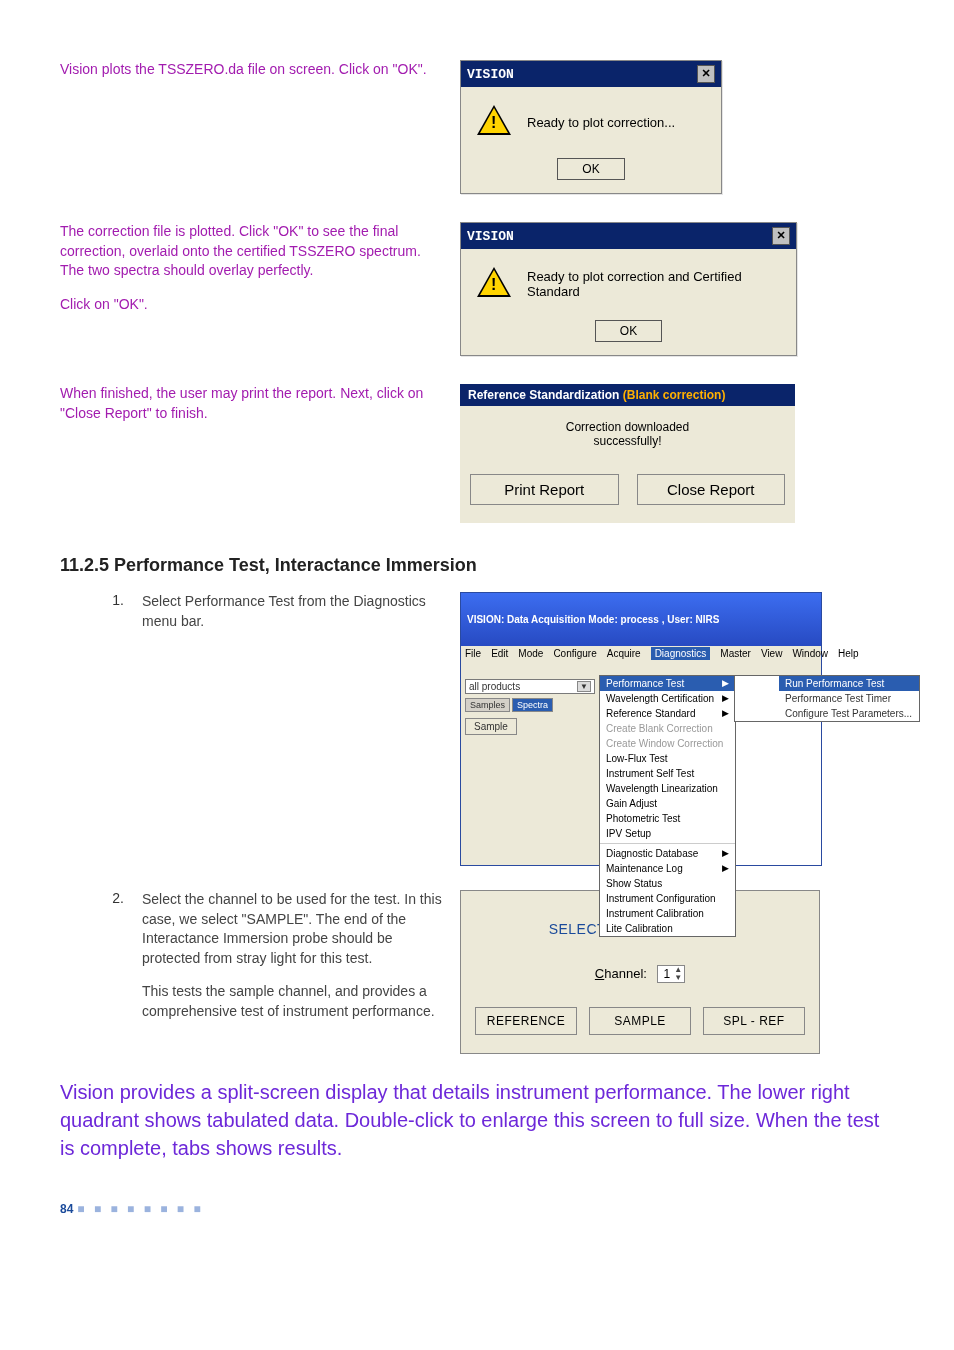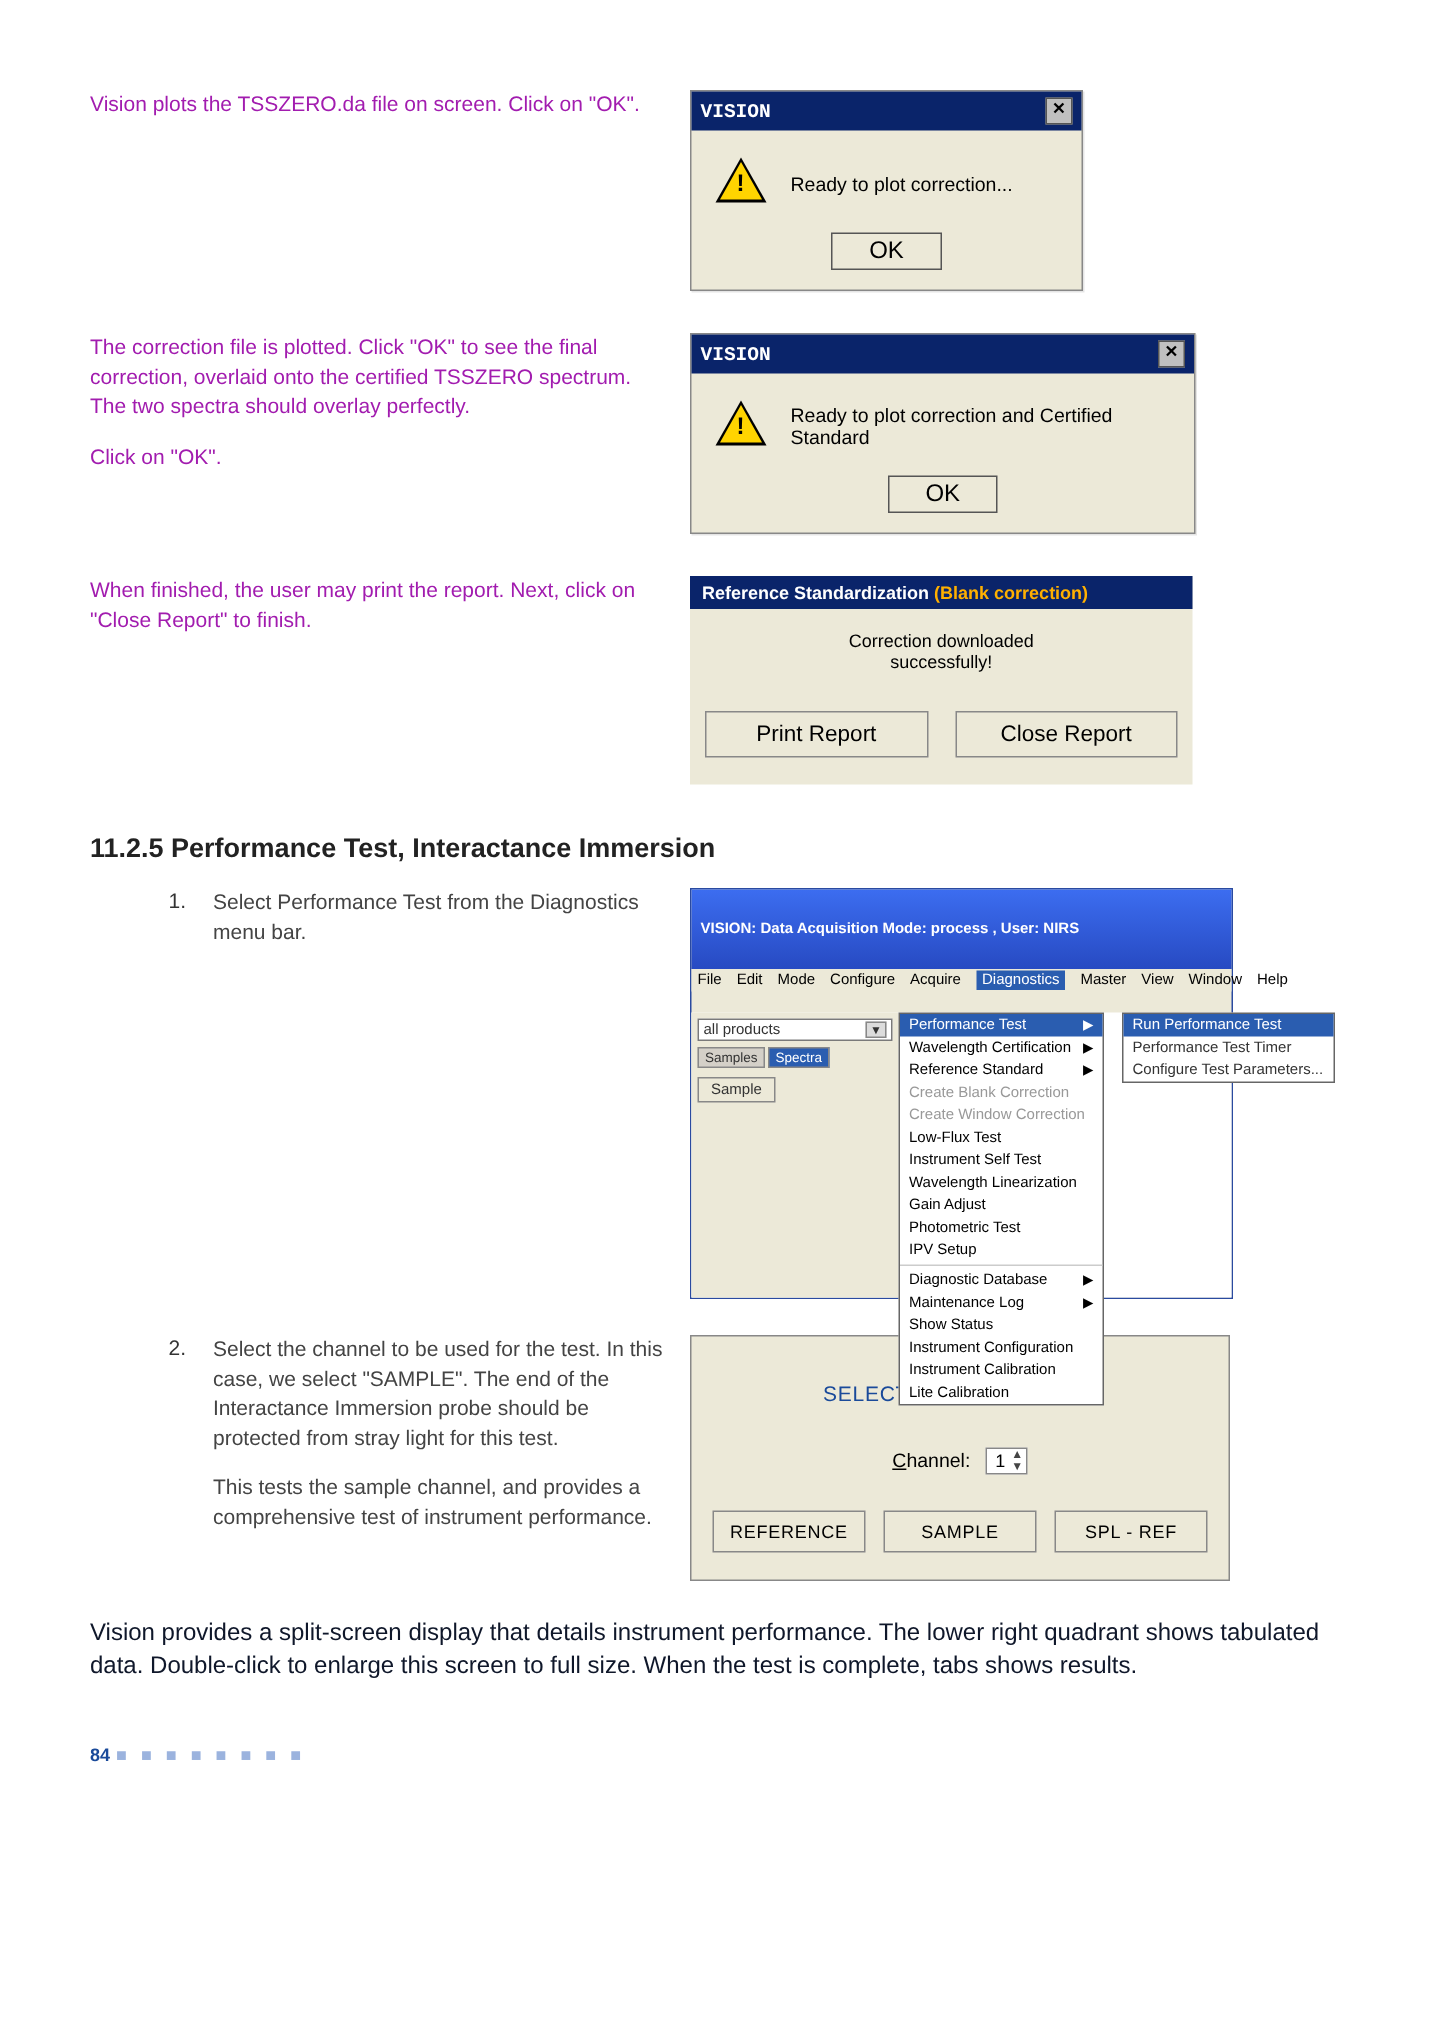--- a/index.html
+++ b/index.html
@@ -105,21 +105,21 @@
     font-family: Arial, sans-serif;
   }
   .dialog-footer {
     text-align: center;
     padding: 4px 0 16px 0;
   }
   .win-button {
     background: #ece9d8;
     border: 1px solid #555;
     padding: 3px 24px;
-    font-size: 16px;
+    font-size: 12px;
     color: #000;
   }
   .dlg1 { width: 260px; }
   .dlg2 { width: 335px; }
   
   .ref-box {
     width: 335px;
     background: #ece9d8;
   }
   .ref-title {
@@ -275,26 +275,27 @@
   }
   .drop-menu .mi.hl {
     background: #2a5db0;
     color: #fff;
   }
   .drop-menu .mi.dis { color: #999; }
   .drop-menu hr { margin: 2px 0; border: none; border-top: 1px solid #ccc; }
   .submenu {
     position: absolute;
     top: 0;
-    left: 287px;
+    left: 273px;
     width: 140px;
     background: #fff;
     border: 1px solid #666;
     font-size: 10px;
     z-index: 3;
+    padding-left: 44px;
   }
   .submenu .mi { padding: 2px 6px; white-space: nowrap; }
   .submenu .mi.hl { background: #2a5db0; color: #fff; }
   
   .fiber-box {
     width: 360px;
     border: 1px solid #888;
     background: #ece9d8;
     padding: 30px 14px 18px 14px;
     text-align: center;
@@ -331,23 +332,23 @@
   .fiber-btn {
     flex: 1;
     border: 1px solid #888;
     background: #ece9d8;
     padding: 6px 8px;
     font-size: 12px;
     color: #000;
     letter-spacing: 0.5px;
   }
   .bottom-para {
-    font-size: 16px;
+    font-size: 20px;
     line-height: 1.4;
-    color: #0f172a;
+    color: #6d28d9;
   }
   .page-num {
     font-size: 12px;
     font-weight: bold;
     color: #1a4a9a;
     margin-top: 40px;
   }
   .page-num .dots { color: #9bb3de; letter-spacing: 3px; font-weight: normal; margin-left: 4px;}
   .arrow-glyph { font-size: 9px; }
 </style>

